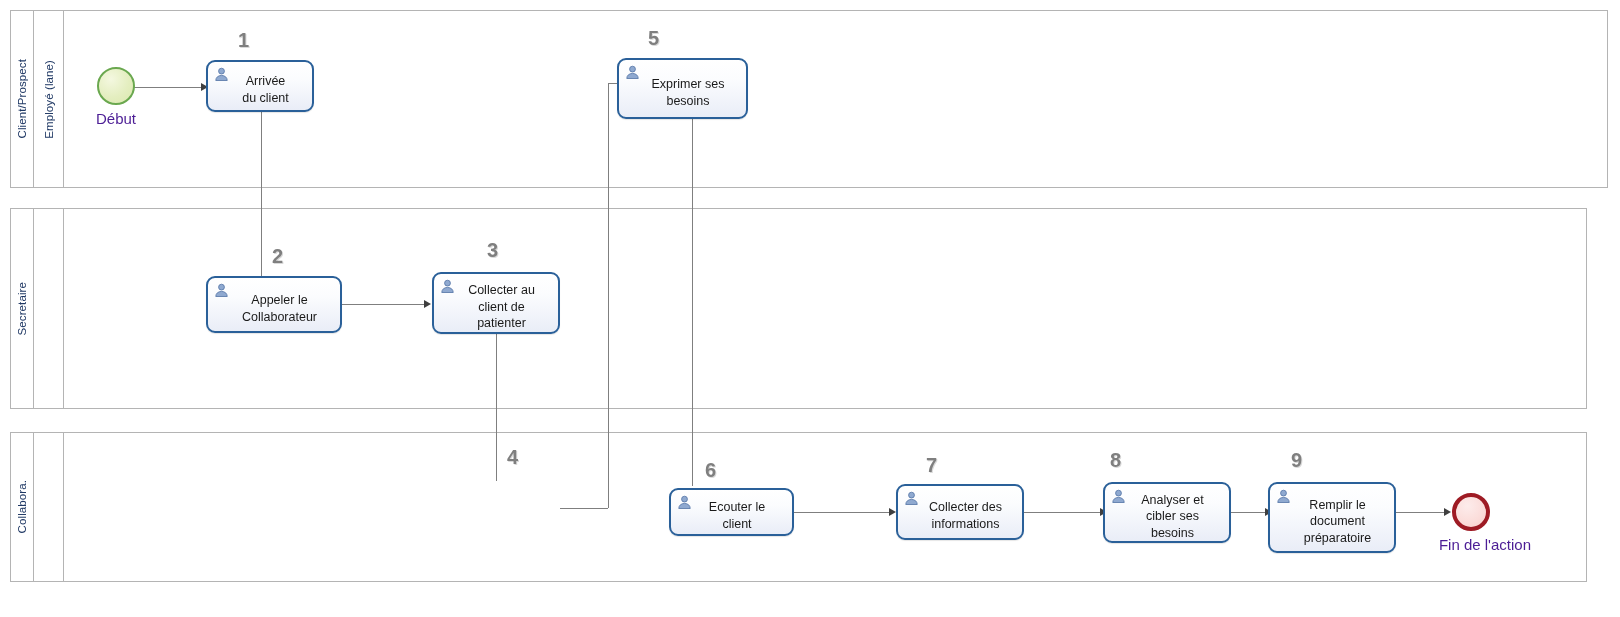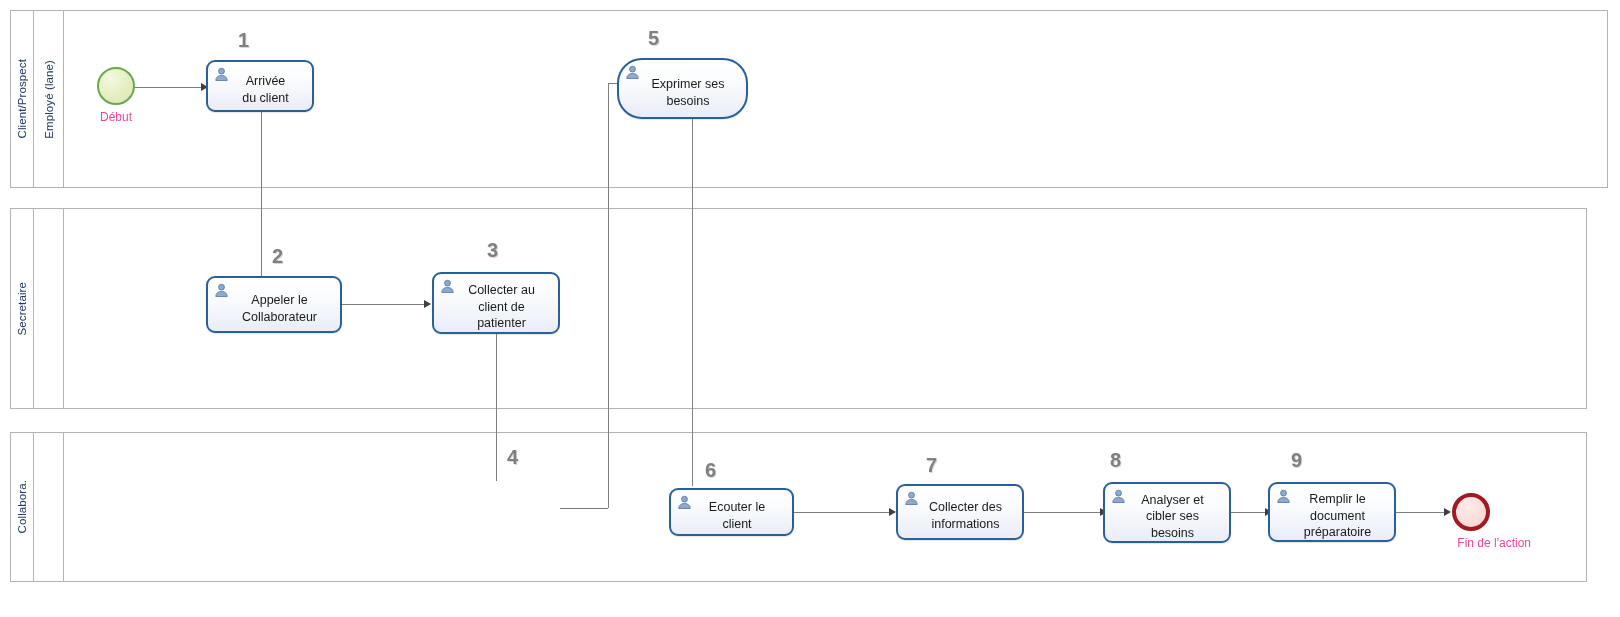--- a/index.html
+++ b/index.html
@@ -89,22 +89,22 @@
   .event.start {
     border: 2px solid #6aa84f;
     background: radial-gradient(circle at 35% 30%, #f4f8e0 0%, #e4eec0 55%, #dbe8ae 100%);
   }
   .event.end {
     border: 4px solid #9e1b24;
     background: radial-gradient(circle at 38% 30%, #fdeceb 0%, #fbdcd9 60%, #f7cdc9 100%);
   }
   .event-label {
     position: absolute;
-    font-size: 12px;
-    color: #ec4899;
+    font-size: 15px;
+    color: #4c1d95;
     text-align: center;
     white-space: nowrap;
   }
   
   .conn {
     position: absolute;
     background: #7f7f7f;
   }
   .conn.h { height: 1px; }
   .conn.v { width: 1px; }
@@ -214,21 +214,21 @@
       </svg>
     </span>
     <span class="task-text indent-first">Collecter au
 client de
 patienter</span>
   </div>
 
   <div class="task-num" style="left:507px; top:447px;">4</div>
 
   <div class="task-num" style="left:648px; top:28px;">5</div>
-  <div class="task" style="left:617px; top:58px; width:131px; height:61px;border-radius:25px;">
+  <div class="task" style="left:617px; top:58px; width:131px; height:61px;">
     <span class="task-icon">
       <svg viewBox="0 0 16 16" width="15" height="15" aria-hidden="true">
         <circle cx="8" cy="4.4" r="3.1" fill="#8fa9d0" stroke="#5878a8" stroke-width="0.9"></circle>
         <path d="M1.9 14.4c0-3.4 2.7-5.4 6.1-5.4s6.1 2 6.1 5.4z" fill="#8fa9d0" stroke="#5878a8" stroke-width="0.9"></path>
       </svg>
     </span>
     <span class="task-text indent-first">Exprimer ses
 besoins</span>
   </div>
 
@@ -263,21 +263,21 @@
         <circle cx="8" cy="4.4" r="3.1" fill="#8fa9d0" stroke="#5878a8" stroke-width="0.9"></circle>
         <path d="M1.9 14.4c0-3.4 2.7-5.4 6.1-5.4s6.1 2 6.1 5.4z" fill="#8fa9d0" stroke="#5878a8" stroke-width="0.9"></path>
       </svg>
     </span>
     <span class="task-text indent-first">Analyser et
 cibler ses
 besoins</span>
   </div>
 
   <div class="task-num" style="left:1291px; top:450px;">9</div>
-  <div class="task" style="left:1268px; top:482px; width:128px; height:60px;">
+  <div class="task" style="left:1268px; top:482px; width:128px; height:71px;">
     <span class="task-icon">
       <svg viewBox="0 0 16 16" width="15" height="15" aria-hidden="true">
         <circle cx="8" cy="4.4" r="3.1" fill="#8fa9d0" stroke="#5878a8" stroke-width="0.9"></circle>
         <path d="M1.9 14.4c0-3.4 2.7-5.4 6.1-5.4s6.1 2 6.1 5.4z" fill="#8fa9d0" stroke="#5878a8" stroke-width="0.9"></path>
       </svg>
     </span>
     <span class="task-text indent-first">Remplir le
 document
 préparatoire</span>
   </div>

